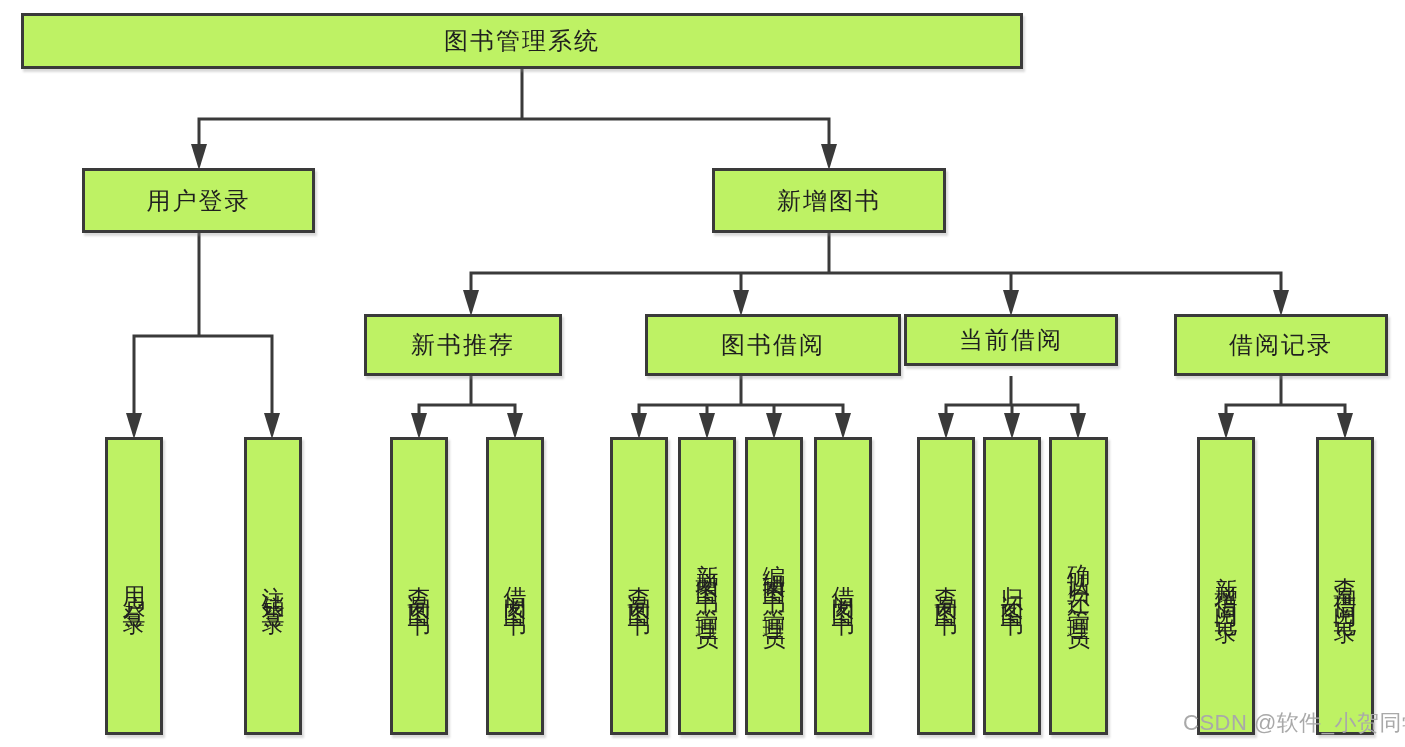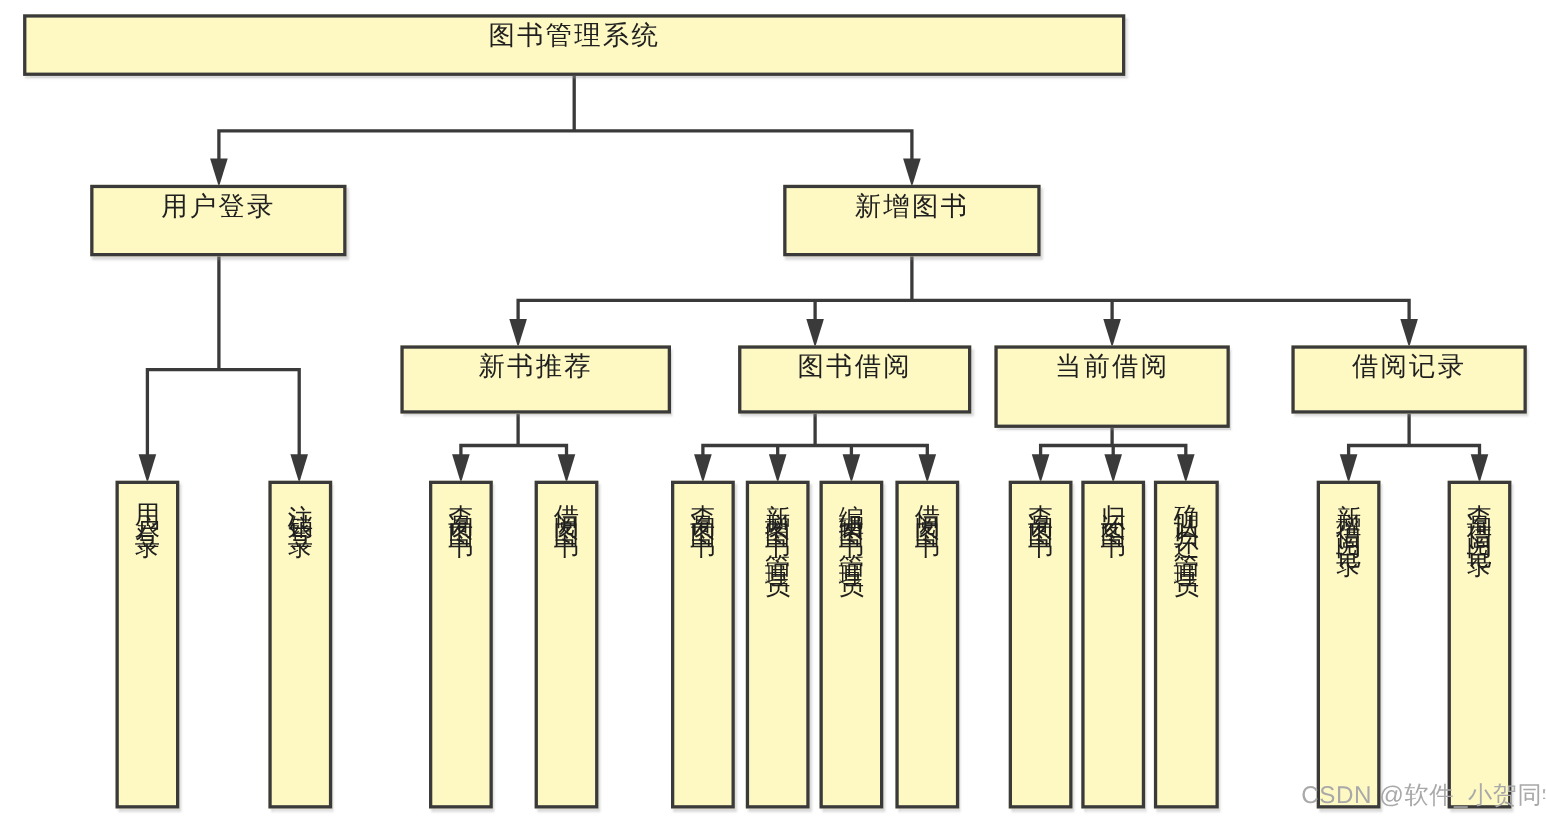--- a/index.html
+++ b/index.html
@@ -13,23 +13,24 @@
     background: var(--background, #ffffff);
     overflow: hidden;
   }
 
   .wires { position: absolute; left: 0; top: 0; z-index: 1; }
   .wires path.w { fill: none; stroke: var(--line, #3a3a3a); stroke-width: 3; stroke-linejoin: miter; }
   .wires path.a { fill: var(--line, #3a3a3a); stroke: none; }
 
   .node {
     position: absolute;
-    background: #fef9c3;
+    background: #bef264;
     border: 3px solid var(--line, #333333);
     display: flex;
+    align-items: center;
     justify-content: center;
     z-index: 2;
     box-shadow: 2px 3px 2px rgba(150,150,150,0.35);
   }
 
   .hlabel {
     font-size: 24px;
     letter-spacing: 2px;
     color: var(--text, #1f1f1f);
     white-space: nowrap;
@@ -101,27 +102,27 @@
     <span class="hlabel">图书管理系统</span>
   </div>
 
   <div class="node" style="left:82px; top:168px; width:233px; height:65px">
     <span class="hlabel">用户登录</span>
   </div>
   <div class="node" style="left:712px; top:168px; width:234px; height:65px">
     <span class="hlabel">新增图书</span>
   </div>
 
-  <div class="node" style="left:364px; top:314px; width:246px; height:62px">
+  <div class="node" style="left:364px; top:314px; width:198px; height:62px">
     <span class="hlabel">新书推荐</span>
   </div>
-  <div class="node" style="left:671px; top:314px; width:212px; height:62px">
+  <div class="node" style="left:645px; top:314px; width:256px; height:62px">
     <span class="hlabel">图书借阅</span>
   </div>
-  <div class="node" style="left:904px; top:314px; width:214px; height:75px">
+  <div class="node" style="left:904px; top:314px; width:214px; height:52px">
     <span class="hlabel">当前借阅</span>
   </div>
   <div class="node" style="left:1174px; top:314px; width:214px; height:62px">
     <span class="hlabel">借阅记录</span>
   </div>
 
   <div class="node" style="left:105px; top:437px; width:58px; height:298px">
     <span class="vlabel">用户登录</span>
   </div>
   <div class="node" style="left:244px; top:437px; width:58px; height:298px">

